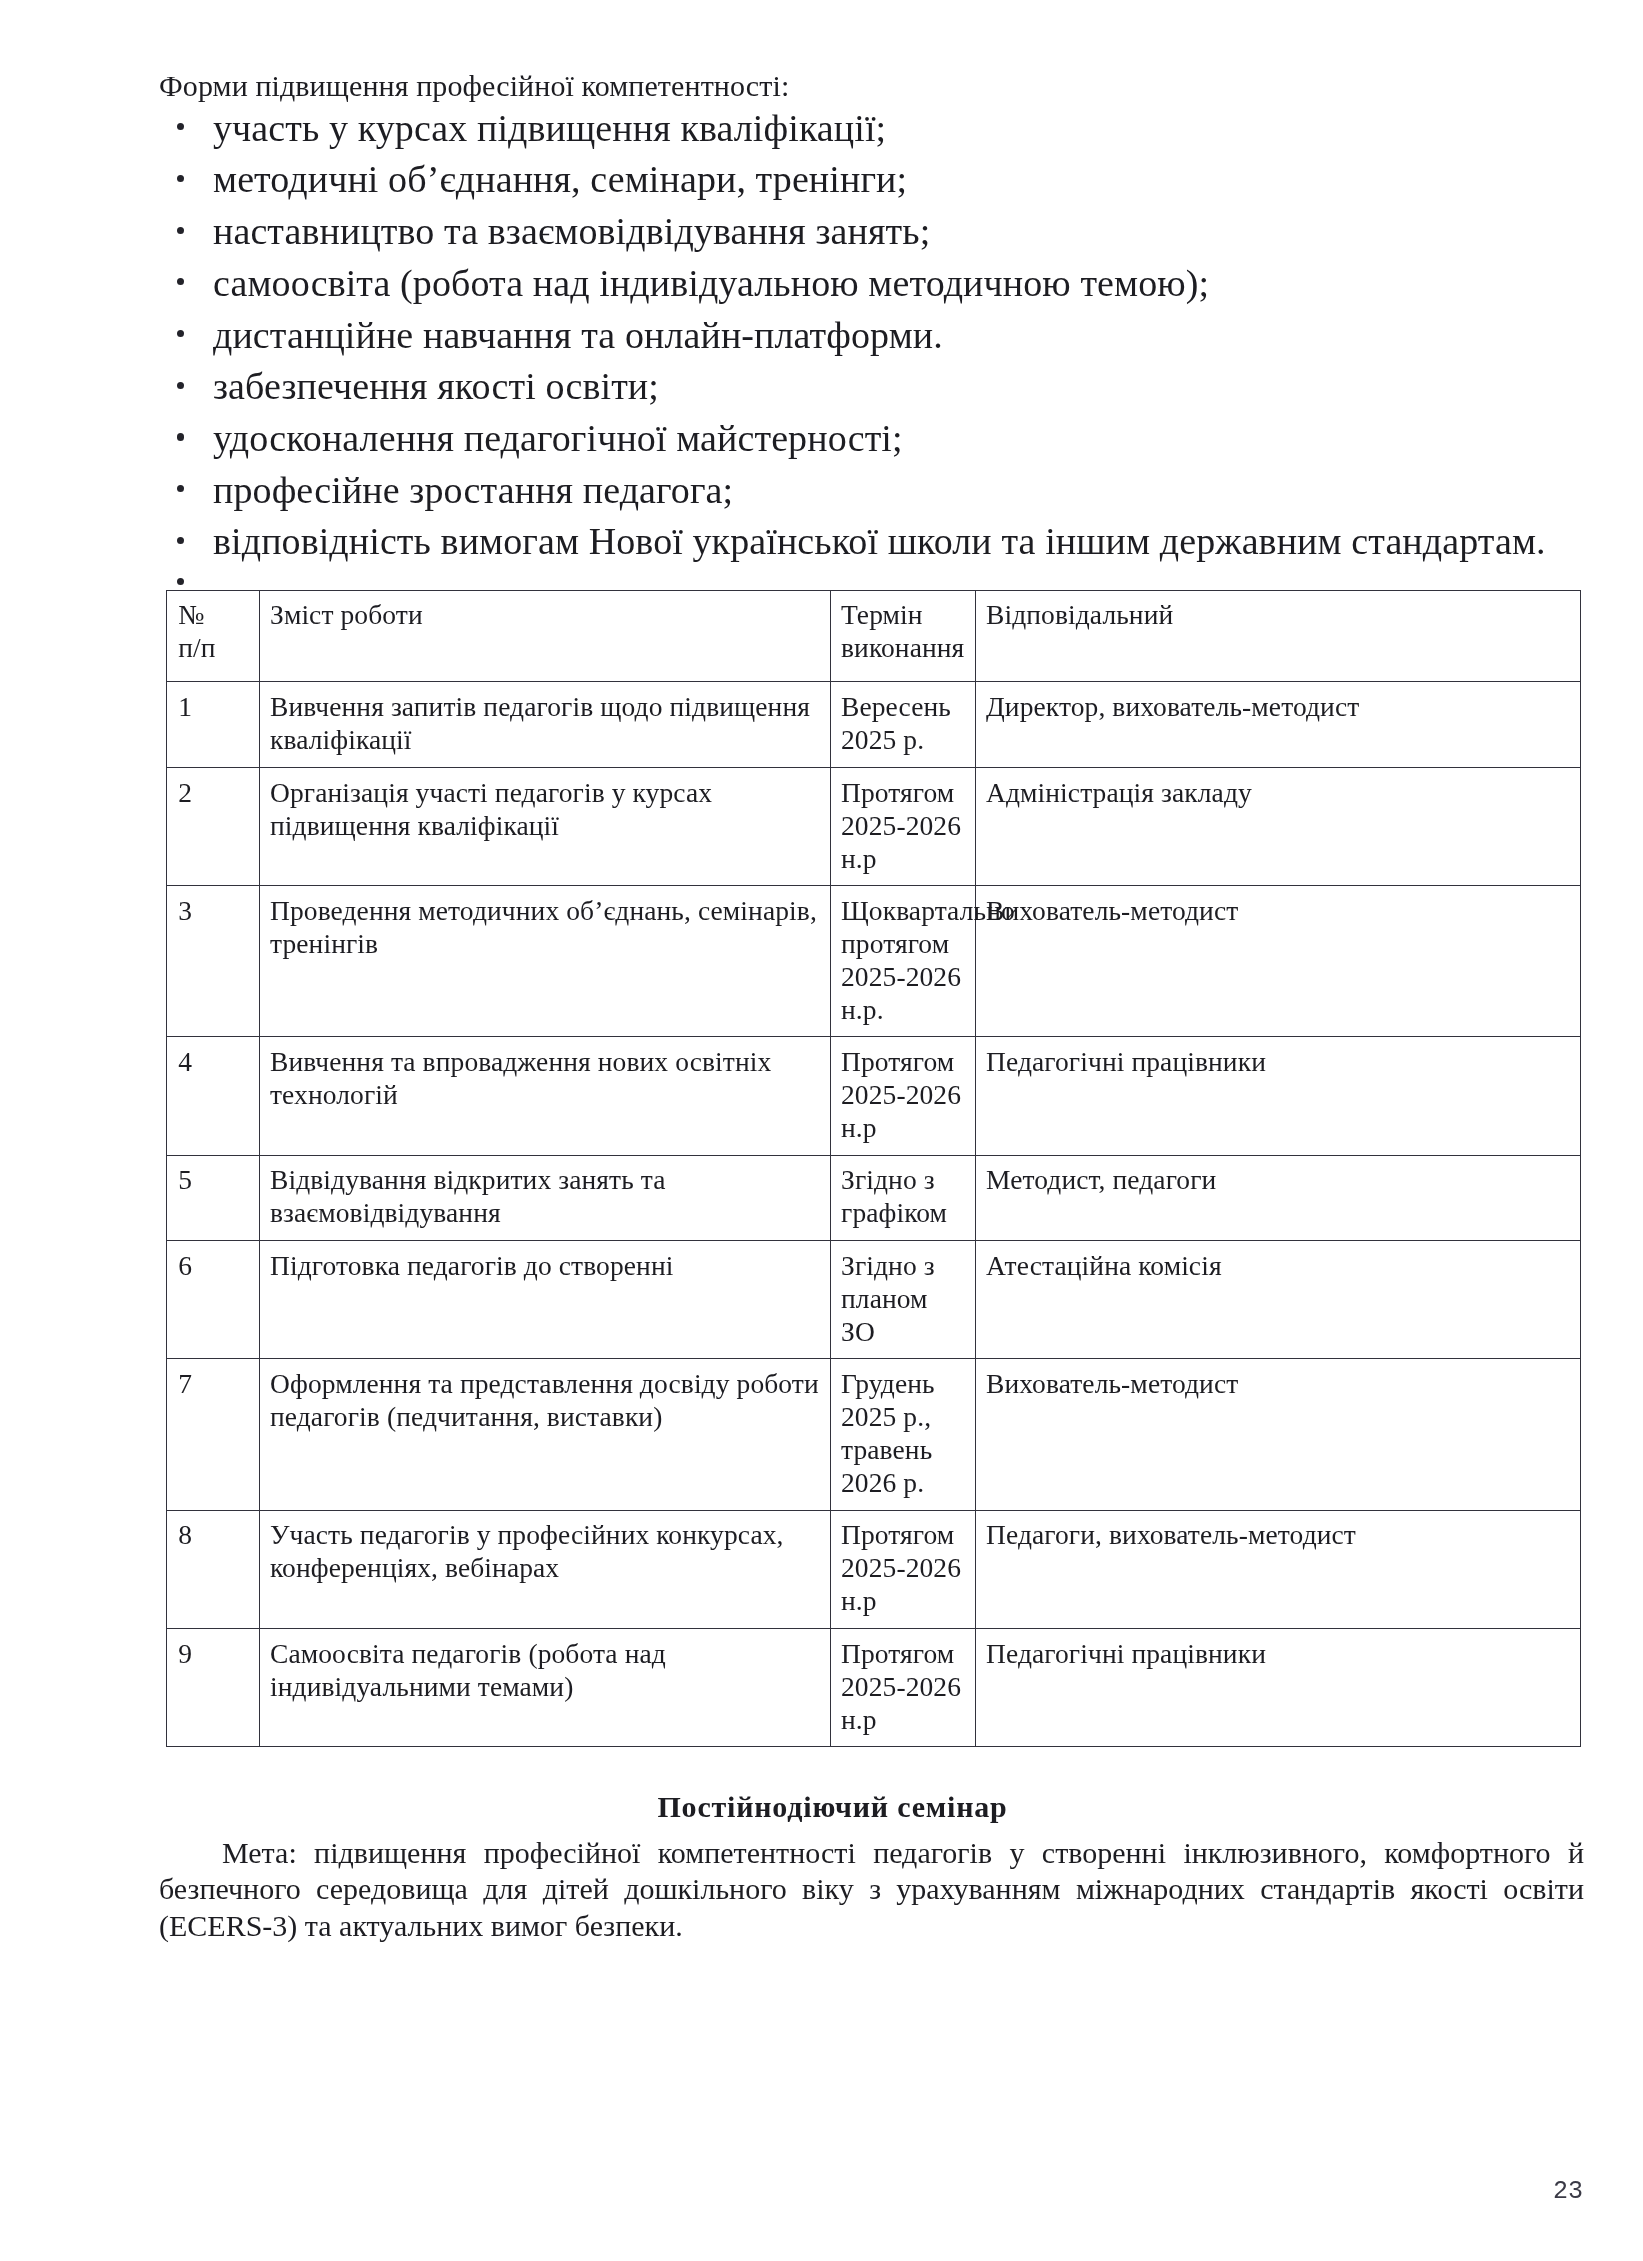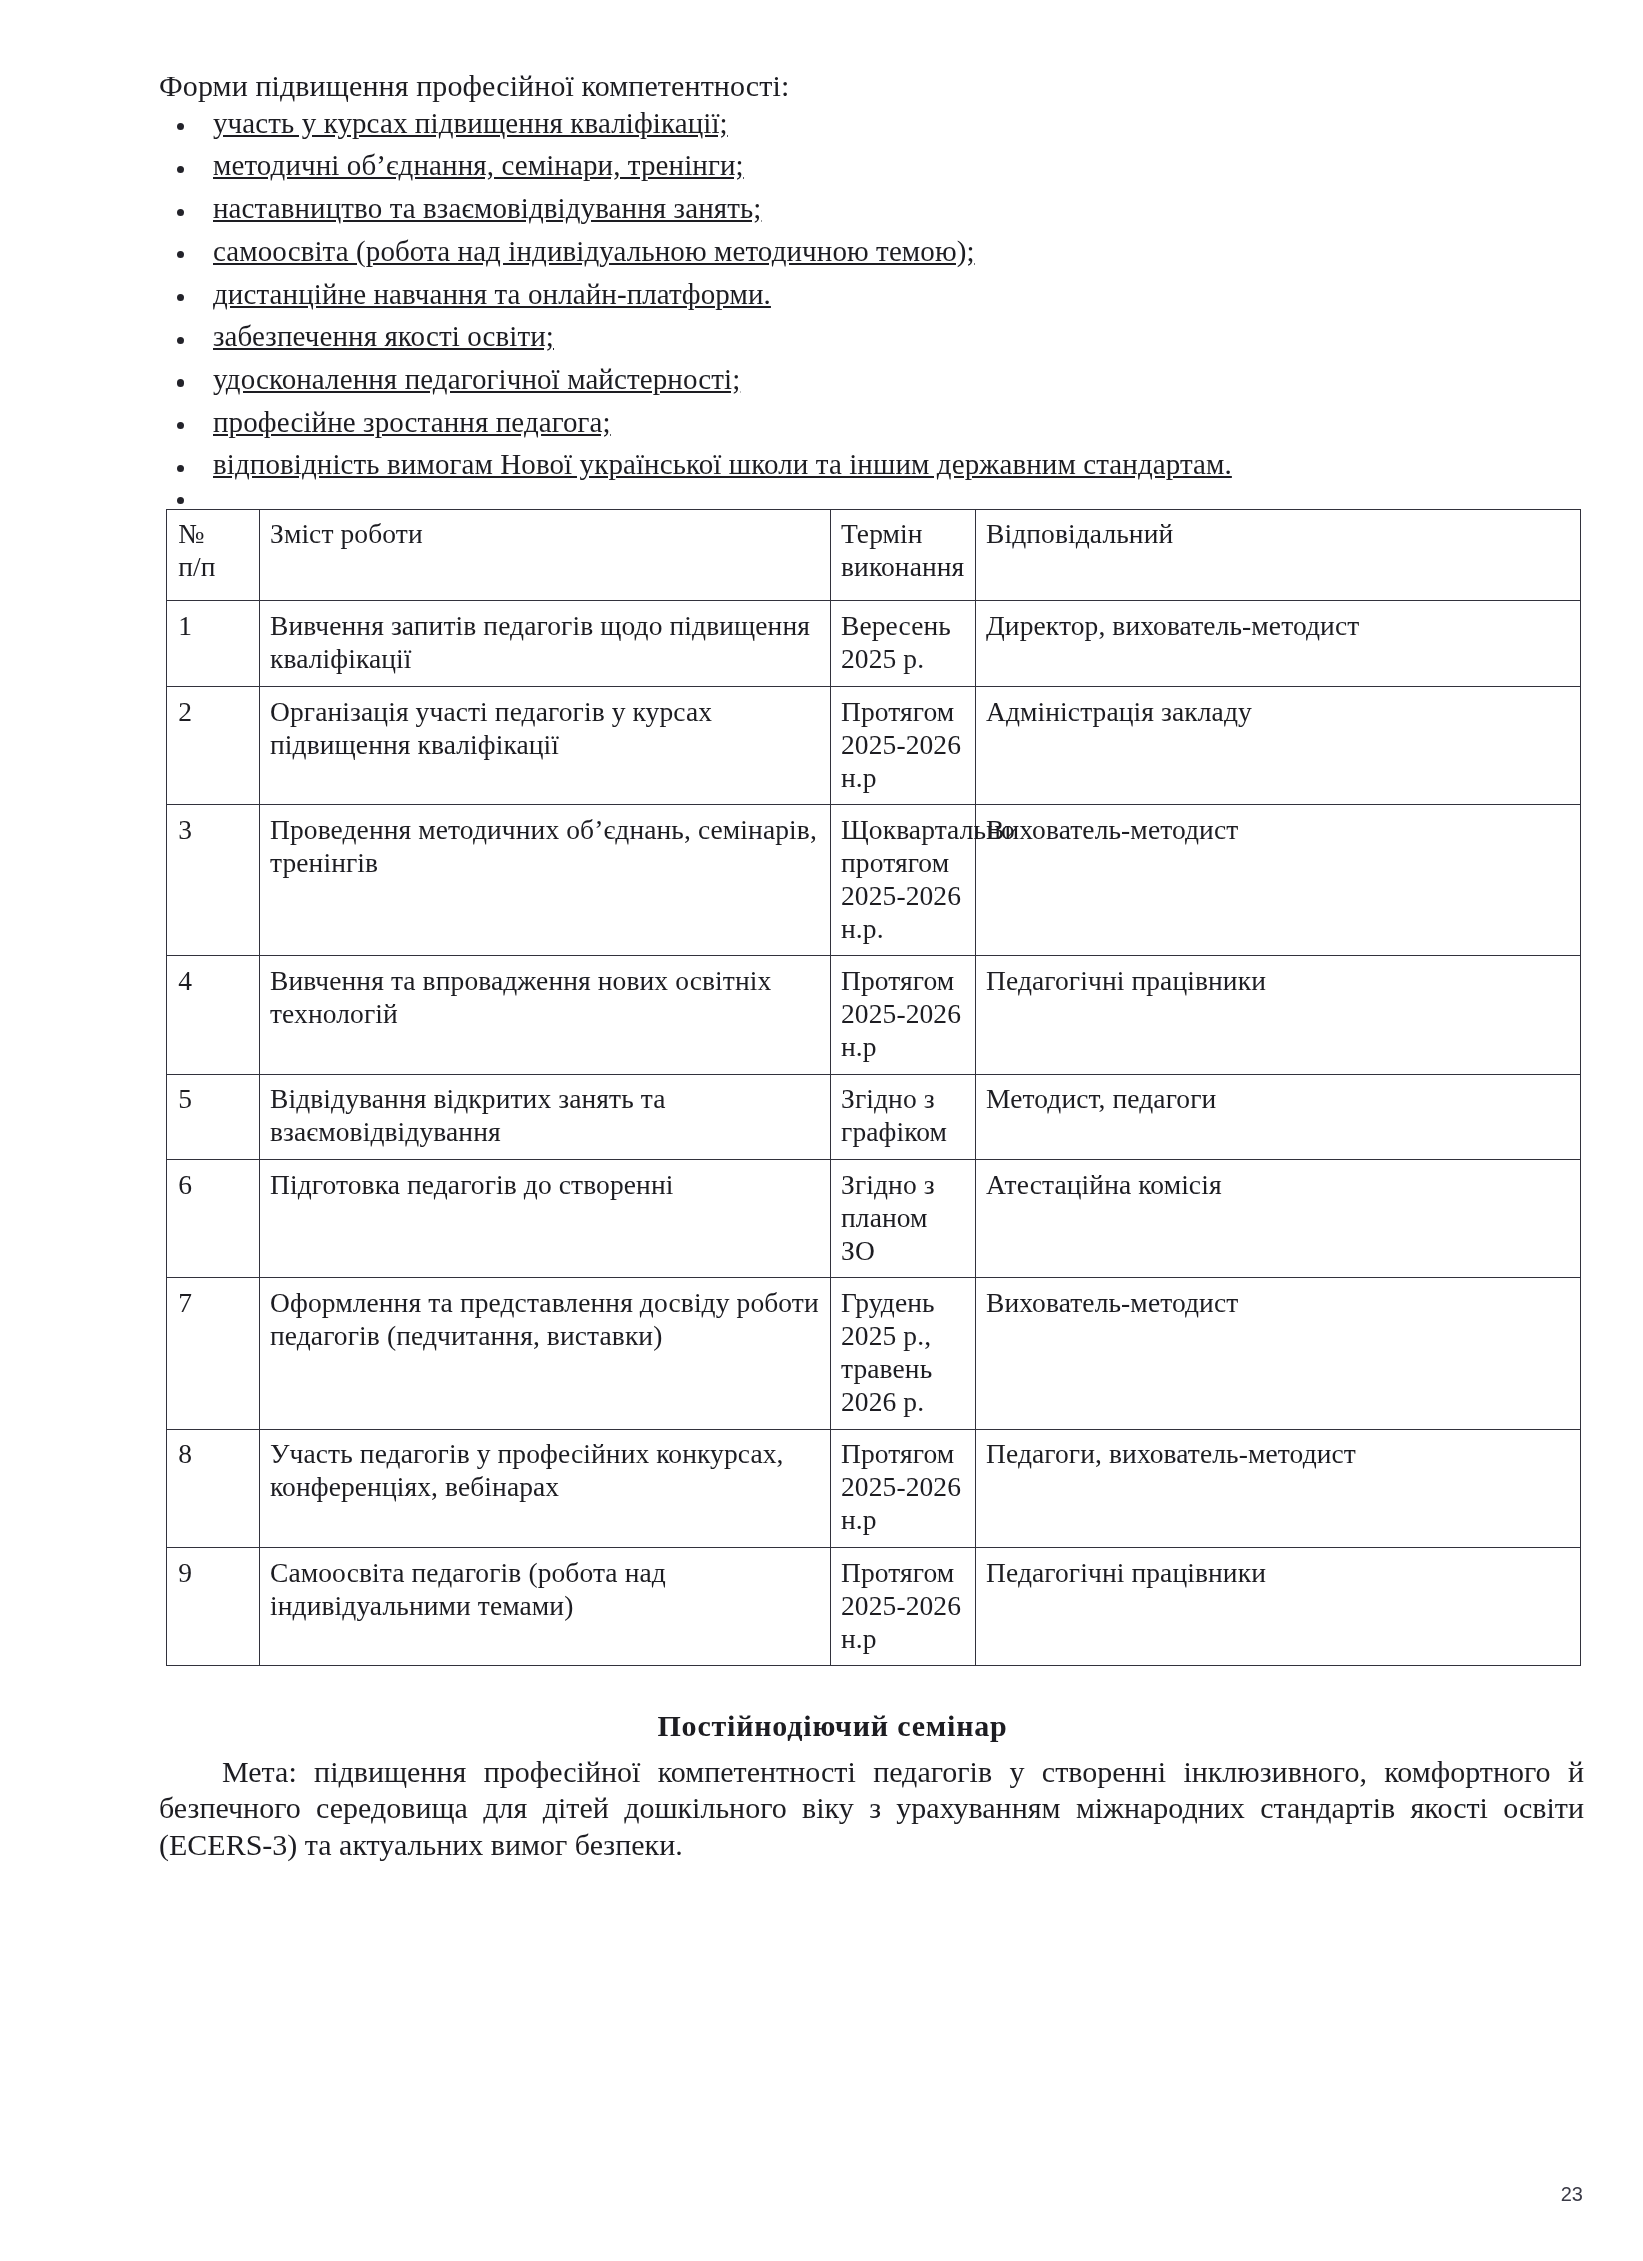--- a/index.html
+++ b/index.html
@@ -40,26 +40,25 @@
     letter-spacing: 0.1px;
   }
 
   ul.bullets {
     list-style: none;
     margin: 0 0 3.9px 0;
     padding: 0;
   }
   ul.bullets > li {
     position: relative;
-    font-size: 29px;
+    font-size: 38px;
     line-height: 1.0;
     padding-left: 54px;
     margin: 0 0 13.7px 0;
     letter-spacing: 0.1px;
-    text-decoration: underline;
   }
   ul.bullets > li::before {
     content: "";
     position: absolute;
     left: 17.7px;
     top: 14.4px;
     width: 7.2px;
     height: 7.2px;
     border-radius: 50%;
     background: #23232a;
@@ -138,22 +137,22 @@
     line-height: 1.22;
     text-align: justify;
     text-indent: 63px;
     margin: 10.5px 0 0 0;
   }
 
   .page-number {
     position: absolute;
     right: 60px;
     bottom: 55px;
-    font-size: 20px;
-    font-family: Liberation Sans, sans-serif;
+    font-size: 25px;
+    font-family: Liberation Mono, monospace;
     color: #3a3a46;
   }
 </style>
 </head>
 <body>
 
 <div class="page">
   <div class="content">
 
     <p class="lead">Форми підвищення професійної компетентності:</p>

